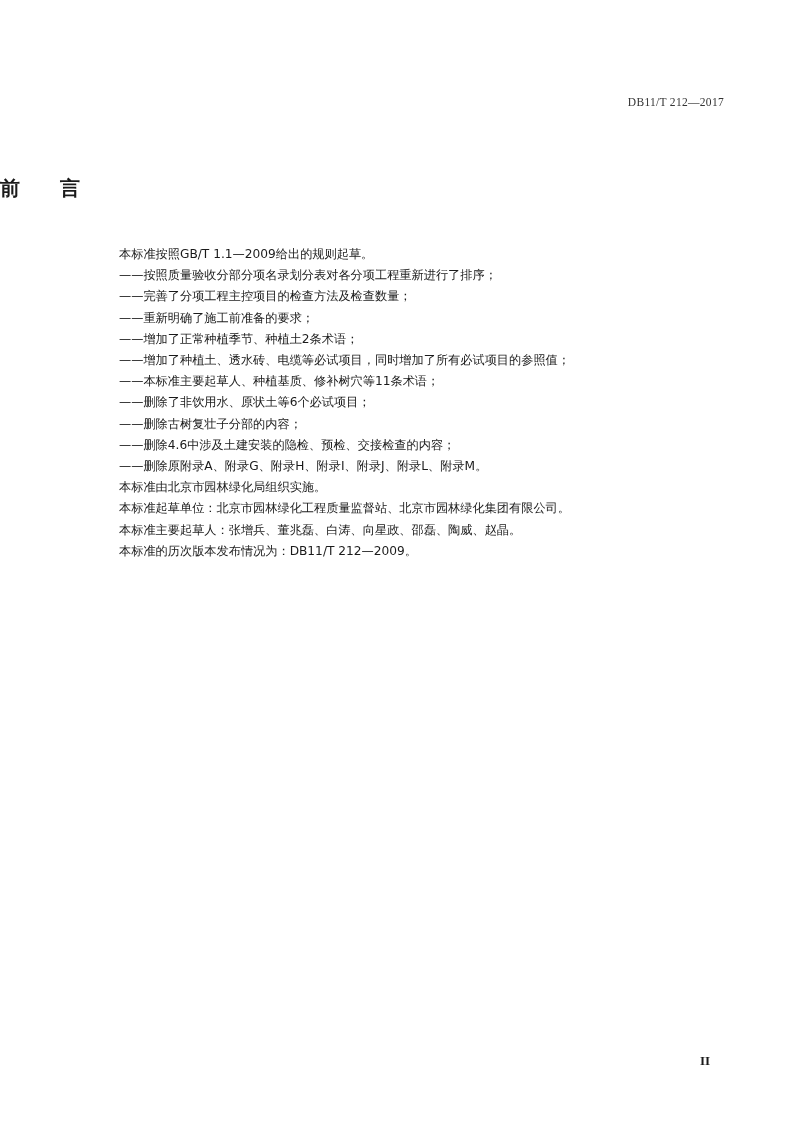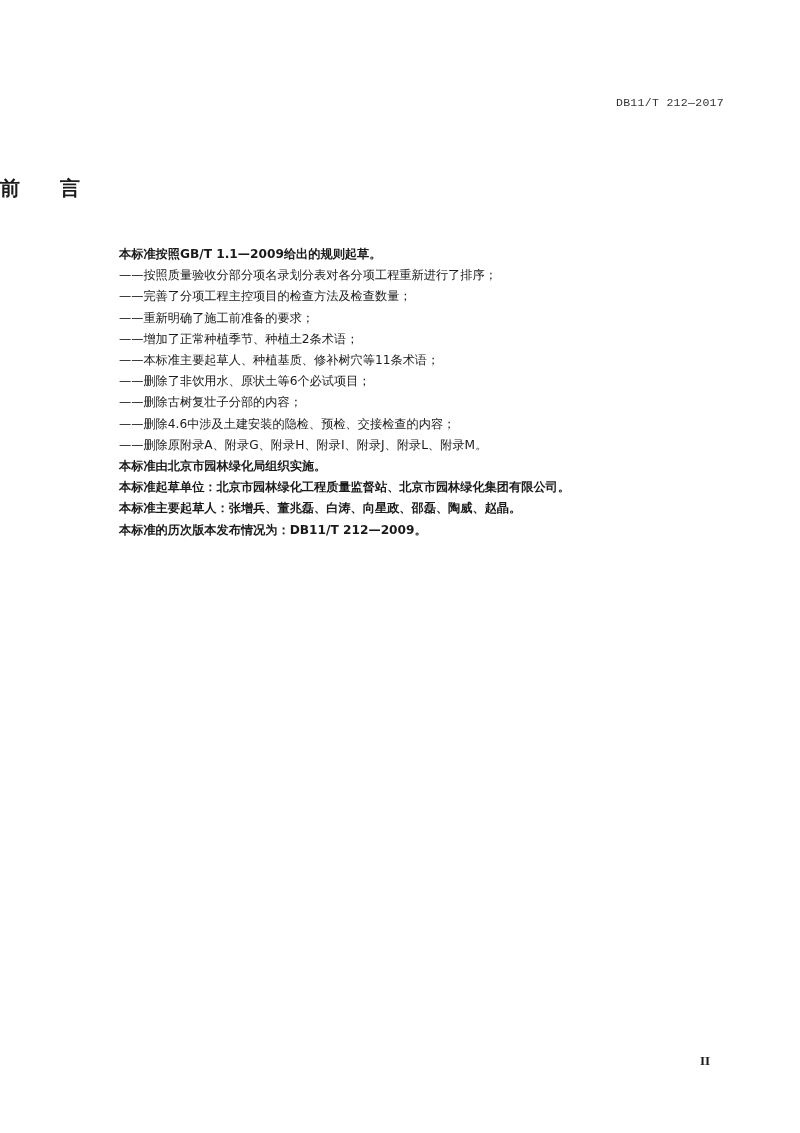--- a/index.html
+++ b/index.html
@@ -1,27 +1,27 @@
 <!DOCTYPE html>
 <html><head>
 <meta charset="utf-8">
 <style>
   html, body { margin: 0; padding: 0; background: #ffffff; }
   body { width: 800px; height: 1133px; position: relative; overflow: hidden;
          font-family: "DejaVu Sans", "Liberation Sans", sans-serif; color: #1a1a1a; }
   .header-code { position: absolute; top: 96px; right: 76px;
-                 font-family: Liberation Mono, monospace;
+                 font-family: Liberation Serif, serif;
                  font-size: 11.5px; color: #333; letter-spacing: 0.3px; }
   .title { position: absolute; top: 175px; left: 0; width: 800px; 
            font-size: 20px; font-weight: bold; letter-spacing: 2px; }
   .title span { display: inline-block; }
   .title .gap { width: 38px; }
   .body { position: absolute; top: 244px; left: 95px; width: 632px;
           font-size: 12.2px; line-height: 21.2px; }
-  .p { margin: 0; text-indent: 24px; white-space: nowrap; font-weight: bold; }
+  .p { margin: 0; text-indent: 24px; white-space: nowrap; }
   .p.wrap { white-space: normal; text-align: justify; text-align-last: left; }
   .dash { margin: 0; padding-left: 24px; white-space: nowrap; }
   .page-num { position: absolute; top: 1053px; left: 700px;
               font-family: "Liberation Serif", "DejaVu Serif", serif;
               font-size: 13px; font-weight: bold; }
 </style>
 </head>
 <body>
 
 <div class="header-code">DB11/T 212—2017</div>
@@ -29,20 +29,21 @@
 <div class="title">
   <span>前</span><span class="gap"></span><span>言</span>
 </div>
 
 <div class="body">
   <p class="p">本标准按照GB/T 1.1—2009给出的规则起草。</p>
   <p class="dash">——按照质量验收分部分项名录划分表对各分项工程重新进行了排序；</p>
   <p class="dash">——完善了分项工程主控项目的检查方法及检查数量；</p>
   <p class="dash">——重新明确了施工前准备的要求；</p>
   <p class="dash">——增加了正常种植季节、种植土2条术语；</p>
+  <p class="dash">——增加了种植土、透水砖、电缆等必试项目，同时增加了所有必试项目的参照值；</p>
   <p class="dash">——本标准主要起草人、种植基质、修补树穴等11条术语；</p>
   <p class="dash">——删除了非饮用水、原状土等6个必试项目；</p>
   <p class="dash">——删除古树复壮子分部的内容；</p>
   <p class="dash">——删除4.6中涉及土建安装的隐检、预检、交接检查的内容；</p>
   <p class="dash">——删除原附录A、附录G、附录H、附录I、附录J、附录L、附录M。</p>
   <p class="p">本标准由北京市园林绿化局组织实施。</p>
   <p class="p">本标准起草单位：北京市园林绿化工程质量监督站、北京市园林绿化集团有限公司。</p>
   <p class="p">本标准主要起草人：张增兵、董兆磊、白涛、向星政、邵磊、陶威、赵晶。</p>
   <p class="p">本标准的历次版本发布情况为：DB11/T 212—2009。</p>
 </div>

